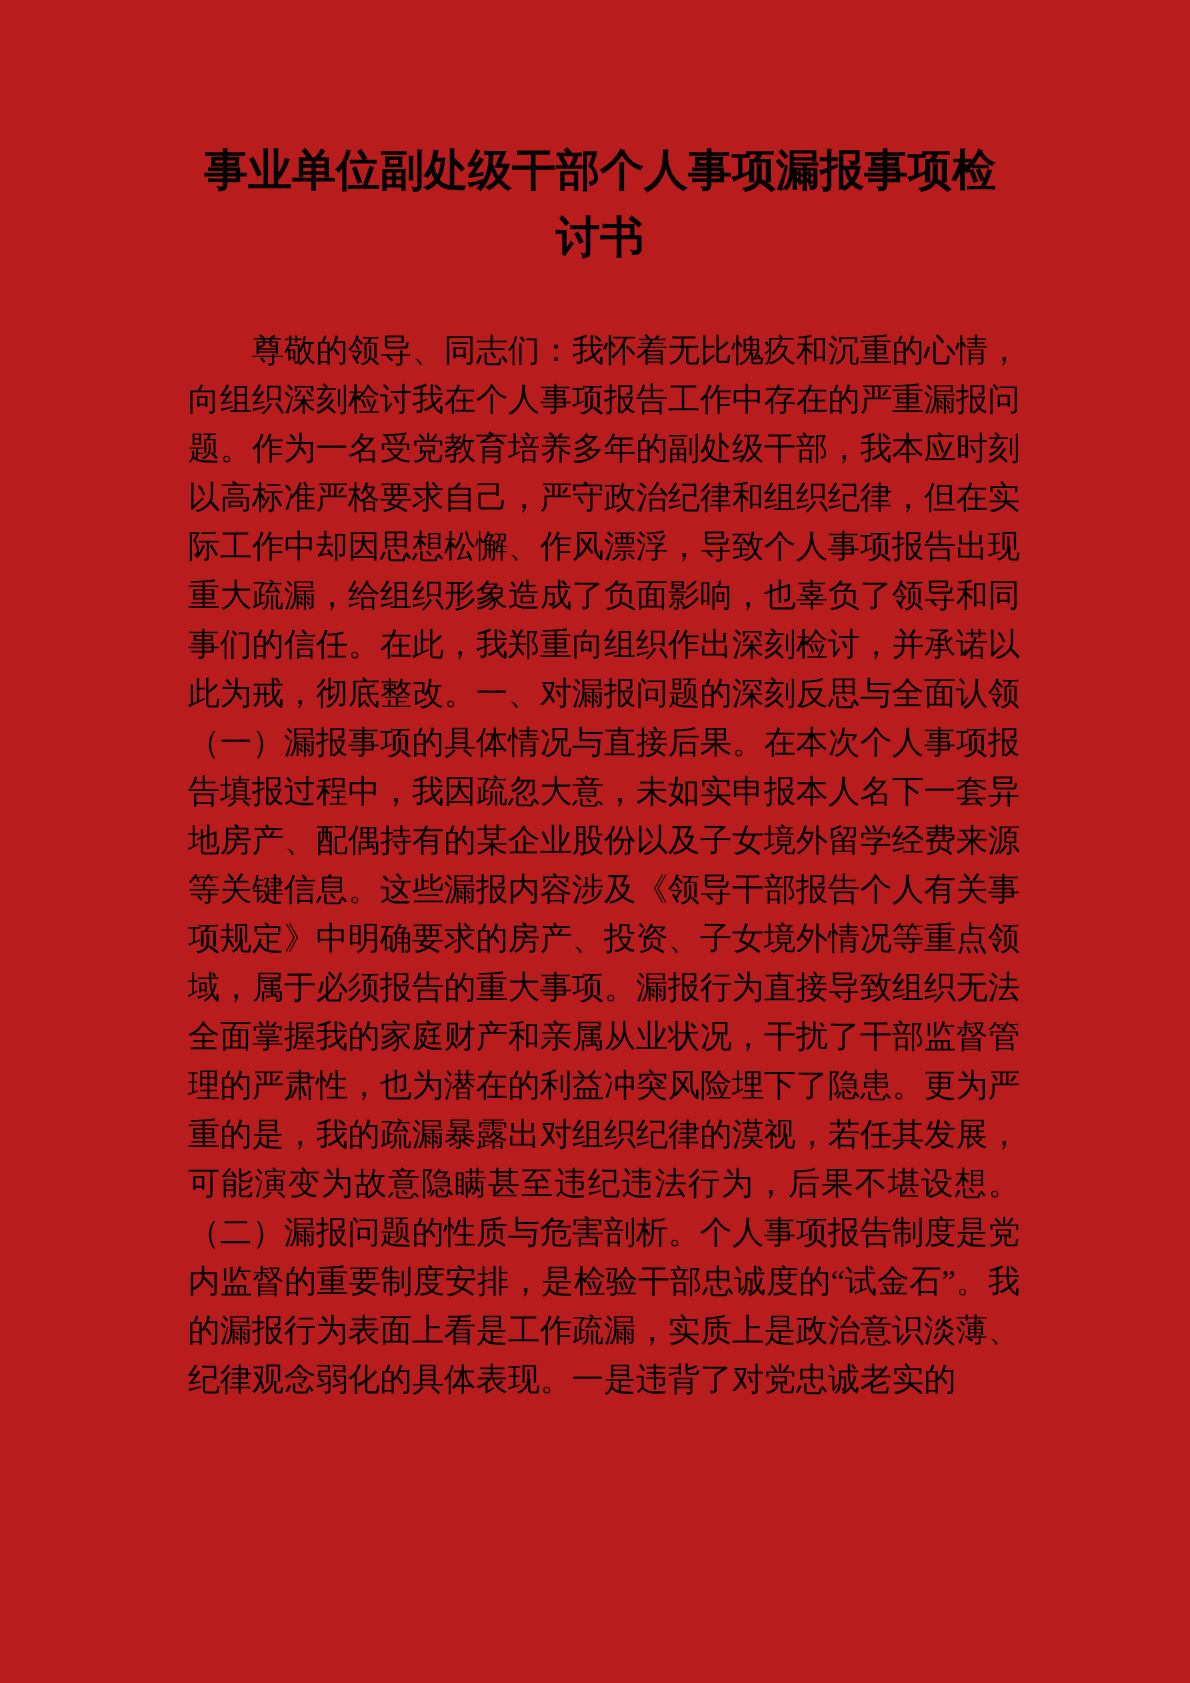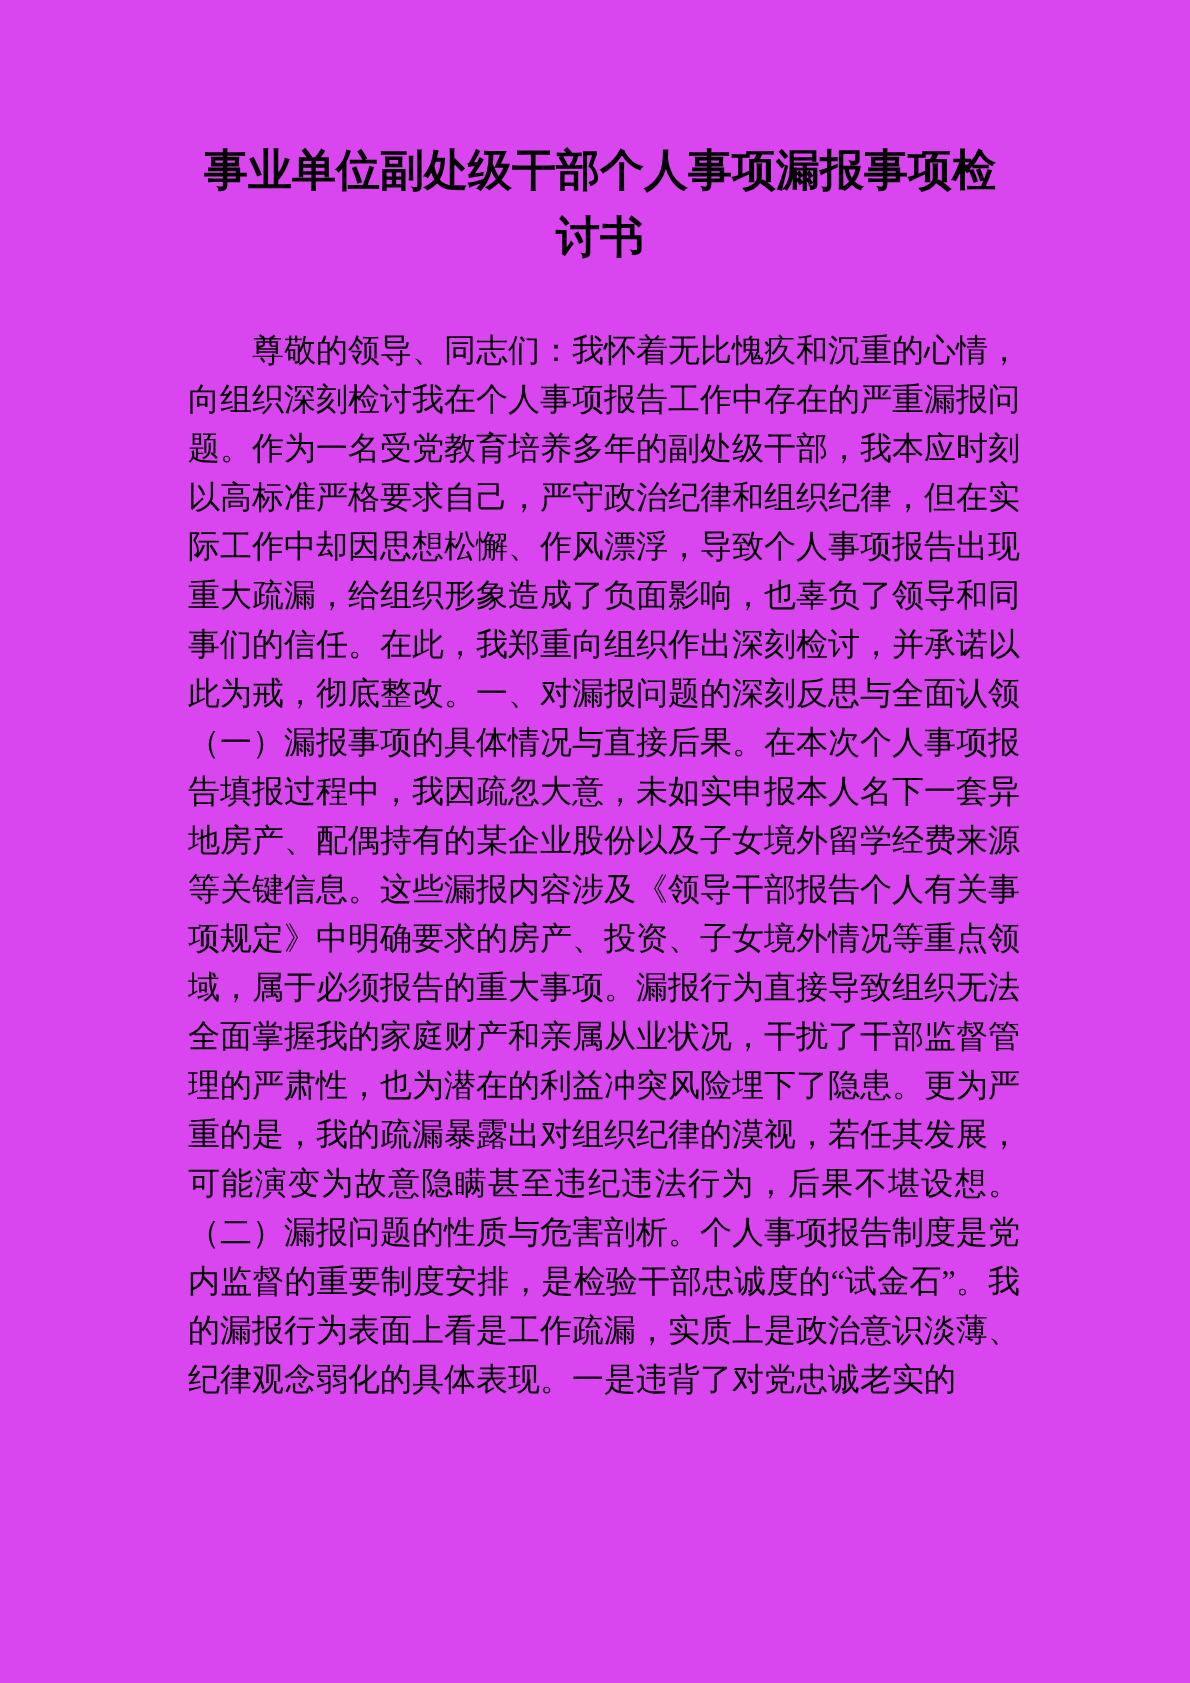--- a/index.html
+++ b/index.html
@@ -5,21 +5,21 @@
   html, body {
     margin: 0;
     padding: 0;
     background: #ffffff;
   }
   .page {
     position: relative;
     width: 1190px;
     height: 1683px;
     margin: 0 auto;
-    background: #d946ef;
+    background: #b91c1c;
     color: #000000;
     box-sizing: border-box;
     padding: 136px 170px 0 180px;
     overflow: hidden;
   }
   .doc-title {
     font-family: "Liberation Sans", "DejaVu Sans", sans-serif;
     font-weight: bold;
     font-size: 44px;
     line-height: 67px;

